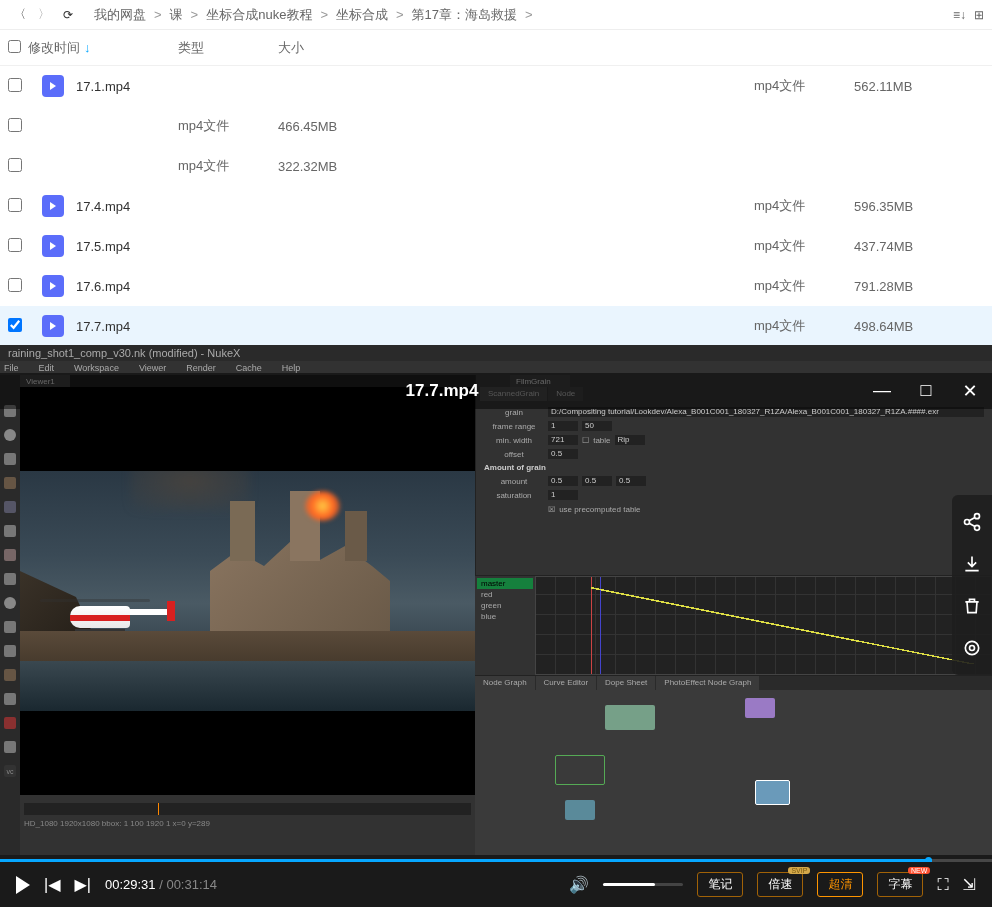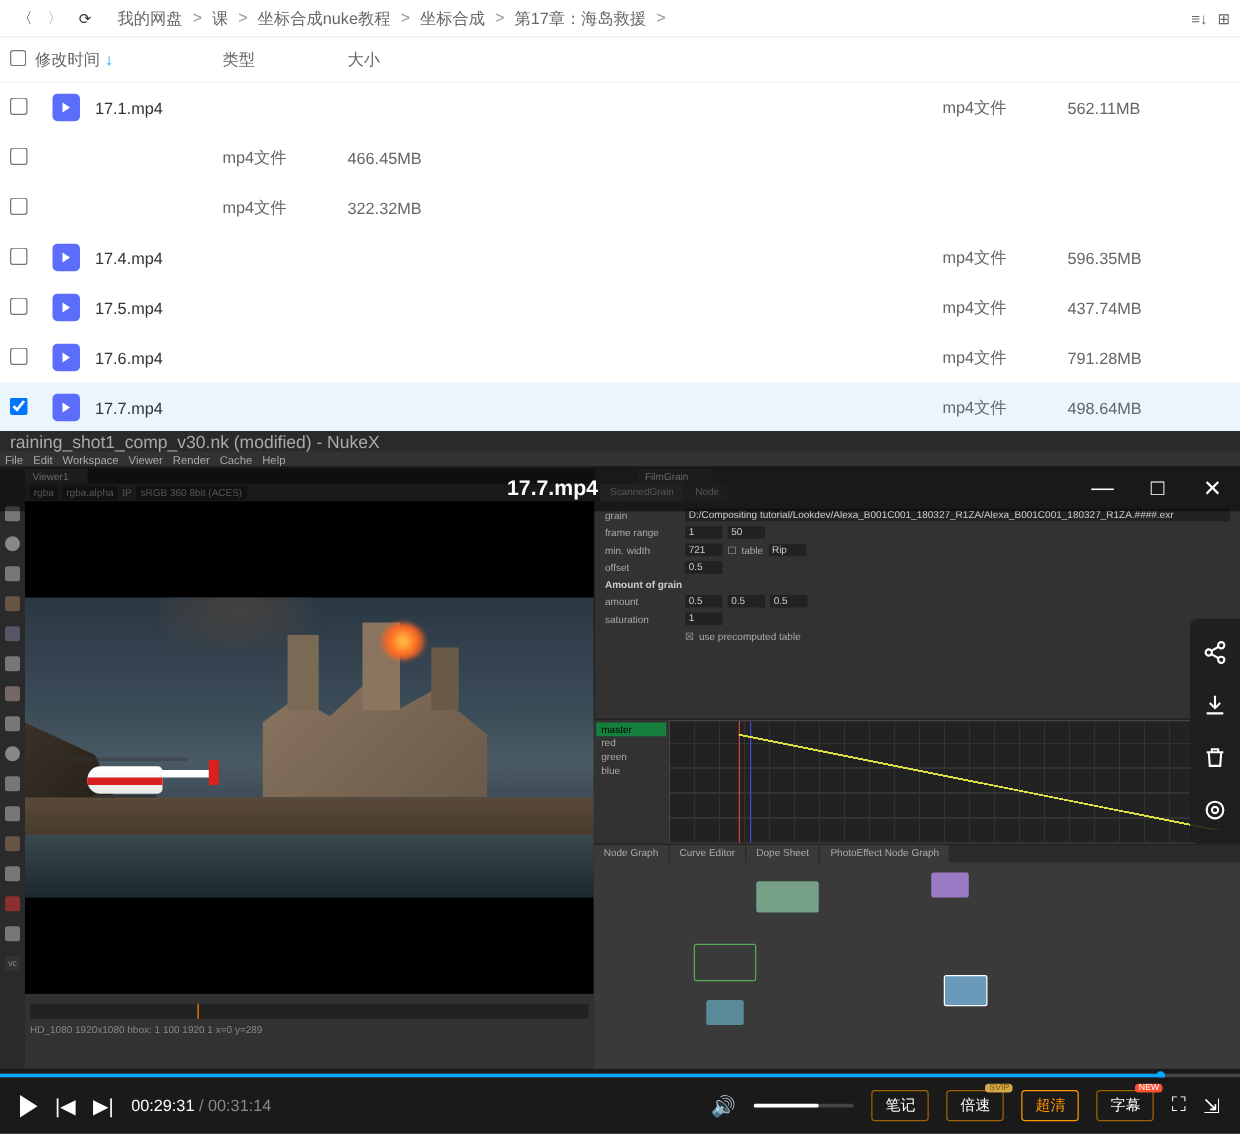--- a/index.html
+++ b/index.html
@@ -1,20 +1,20 @@
 <!DOCTYPE html>
 <html><head>
 <meta charset="utf-8">
 <style>
 *{margin:0;padding:0;box-sizing:border-box;font-family:"Microsoft YaHei",Arial,sans-serif}
 body{width:992px;height:907px;overflow:hidden;background:#fff;position:relative}
 .toolbar{height:30px;display:flex;align-items:center;padding:0 8px;border-bottom:1px solid #eee;font-size:12px;color:#333}
 .nav-btn{width:20px;height:20px;display:flex;align-items:center;justify-content:center;cursor:pointer;color:#999;margin:0 2px}
 .nav-btn.active{color:#333}
-.breadcrumb{display:flex;align-items:flex-start;margin-left:12px;font-size:13px;color:#666}
+.breadcrumb{display:flex;align-items:center;margin-left:12px;font-size:13px;color:#666}
 .bc-item{cursor:pointer;padding:0 2px}
 .bc-sep{margin:0 6px;color:#999}
 .sort-icons{margin-left:auto;display:flex;gap:8px;color:#666}
 .headers{height:36px;display:flex;align-items:center;padding:0 8px;font-size:13px;color:#666;border-bottom:1px solid #f0f0f0}
 .col-check{width:20px}
 .col-name{flex:1;padding-left:8px}
 .col-mod{width:150px;display:flex;align-items:center;gap:4px}
 .col-type{width:100px}
 .col-size{width:130px}
 .sort-arrow{color:#06a7ff}
@@ -27,22 +27,22 @@
 .file-row .col-name{display:flex;align-items:center}
 .file-row .col-type,.file-row .col-size{color:#666}
 
 .video-player{position:absolute;left:0;top:345px;width:992px;height:562px;background:#1a1a1a}
 .video-title-bar{position:absolute;top:28px;left:0;right:0;height:36px;background:rgba(0,0,0,0.5);display:flex;align-items:center;padding:0 12px;z-index:10}
 .video-title{flex:1;text-align:center;color:#fff;font-size:17px;font-weight:bold}
 .win-controls{display:flex;gap:24px;color:#fff;font-size:18px}
 .win-btn{cursor:pointer;width:20px;text-align:center}
 
 .nuke-app{position:absolute;top:0;left:0;width:992px;height:510px;background:#323232}
-.nuke-titlebar{height:16px;background:#2a2a2a;display:flex;align-items:center;padding:0 8px;font-size:14px;color:#aaa}
-.nuke-menu{height:14px;background:#323232;display:flex;align-items:center;padding:0 4px;font-size:9px;color:#aaa;gap:8px}
+.nuke-titlebar{height:16px;background:#2a2a2a;display:flex;align-items:center;padding:0 8px;font-size:11px;color:#aaa}
+.nuke-menu{height:14px;background:#323232;display:flex;align-items:center;padding:0 4px;font-size:9px;color:#aaa;gap:20px}
 .nuke-body{display:flex;height:480px}
 .nuke-left-icons{width:20px;background:#2a2a2a;display:flex;flex-direction:column;padding-top:30px;gap:12px;align-items:center}
 .left-icon{width:12px;height:12px;background:#555;border-radius:2px}
 .left-icon.c1{background:#777}.left-icon.c2{background:#888;border-radius:50%}.left-icon.c3{background:#654}.left-icon.c4{background:#556}.left-icon.c5{background:#766}.left-icon.c6{background:#8a3030}.left-icon.vc{background:#333;font-size:7px;color:#888;display:flex;align-items:center;justify-content:center}
 .nuke-viewer{width:455px;background:#1e1e1e;display:flex;flex-direction:column}
 .viewer-tab{height:12px;background:#3a3a3a;font-size:8px;color:#ccc;padding:0 6px;display:flex;align-items:center;width:50px}
 .viewer-toolbar{height:14px;background:#323232;display:flex;align-items:center;padding:0 4px;font-size:8px;color:#aaa;gap:4px}
 .vt-box{background:#222;padding:0 3px;height:11px;display:flex;align-items:center}
 .viewer-canvas{flex:1;background:#000;position:relative;display:flex;align-items:center;justify-content:center}
 .composite-image{width:100%;height:240px;position:relative;background:linear-gradient(180deg,#2a3844 0%,#3a4a56 35%,#4a5a64 55%,#1a2530 100%);overflow:hidden}
@@ -68,21 +68,21 @@
 .timeline-marker{position:absolute;left:30%;top:0;width:1px;height:100%;background:#ff8800}
 
 .nuke-right{width:517px;display:flex;flex-direction:column;background:#2a2a2a}
 .props-panel{height:200px;background:#323232;border-left:1px solid #222}
 .props-tab{height:12px;background:#3a3a3a;font-size:8px;color:#ccc;padding:0 6px;display:flex;align-items:center;width:60px;margin-left:34px}
 .props-subtabs{height:14px;display:flex;gap:1px;padding-left:4px}
 .props-subtab{background:#3a3a3a;font-size:8px;color:#aaa;padding:2px 8px}
 .props-subtab.active{background:#424242}
 .props-content{padding:4px 8px;font-size:8px;color:#aaa}
 .prop-row{display:flex;align-items:center;height:14px;gap:4px}
-.prop-label{width:60px;text-align:left;font-size:8px}
+.prop-label{width:60px;text-align:center;font-size:8px}
 .prop-input{background:#222;height:10px;padding:0 3px;color:#ccc;font-size:8px;min-width:30px}
 .prop-input.wide{flex:1}
 .prop-section{color:#ccc;font-size:8px;margin:2px 0;font-weight:bold}
 
 .curve-panel{flex:1;display:flex;background:#2a2a2a;border-top:1px solid #222}
 .curve-sidebar{width:60px;background:#323232;font-size:8px;color:#aaa;padding:2px}
 .curve-item{padding:1px 4px}
 .curve-item.sel{background:#15803d;color:#000}
 .curve-graph{flex:1;background:#222;position:relative;border:1px solid #444}
 .curve-grid{position:absolute;inset:0;background-image:repeating-linear-gradient(0deg,transparent,transparent 19px,#333 19px,#333 20px),repeating-linear-gradient(90deg,transparent,transparent 19px,#333 19px,#333 20px)}
@@ -249,26 +249,20 @@
         <div class="left-icon c1"></div>
         <div class="left-icon c1"></div>
         <div class="left-icon c3"></div>
         <div class="left-icon c1"></div>
         <div class="left-icon c6"></div>
         <div class="left-icon c1"></div>
         <div class="left-icon vc">vc</div>
       </div>
       <div class="nuke-viewer">
         <div class="viewer-tab">Viewer1</div>
-        <div class="viewer-toolbar">
-          <div class="vt-box">rgba</div>
-          <div class="vt-box">rgba.alpha</div>
-          <span>IP</span>
-          <div class="vt-box">sRGB 360 8bit (ACES)</div>
-        </div>
         <div class="viewer-canvas">
           <div class="composite-image">
             <div class="smoke"></div>
             <div class="rock-left"></div>
             <div class="castle">
               <div class="castle-main"></div>
               <div class="tower1"></div>
                 <div class="tower2"></div>
                 <div class="tower3"></div>
               <div class="fire"></div>

